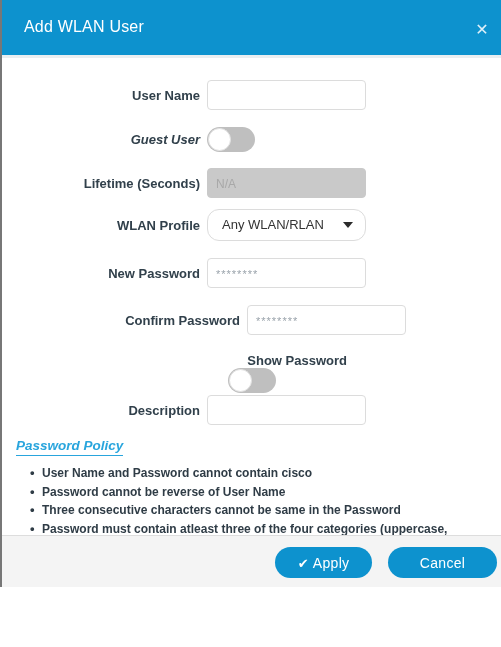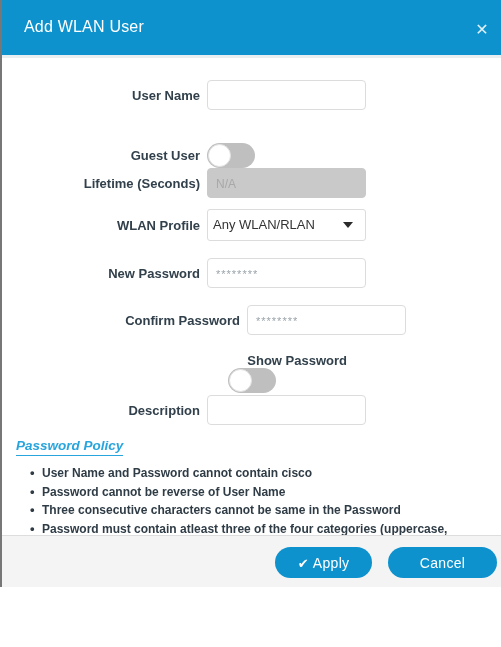--- a/index.html
+++ b/index.html
@@ -120,26 +120,26 @@
   .select-wrap {
     position: relative;
     width: 159px;
     height: 32px;
   }
   .select-box {
     width: 159px;
     height: 32px;
     box-sizing: border-box;
     border: 1px solid #dcdcdc;
-    border-radius: 3px;
+    border-radius: 12px;
     background: #ffffff;
     font-size: 13px;
     color: #333333;
     line-height: 30px;
-    padding-left: 5px;
+    padding-left: 14px;
     cursor: pointer;
     white-space: nowrap;
   }
   .select-arrow {
     position: absolute;
     right: 13px;
     top: 13px;
     width: 0;
     height: 0;
     border-left: 5px solid transparent;
@@ -258,21 +258,21 @@
     <div class="dialog-title">Add WLAN User</div>
     <div class="close-icon">✕</div>
   </div>
   <div class="header-underline"></div>
 
   <div class="form-area">
       <div class="form-row" style="top: 22px; align-items: center;">
         <div class="field-label">User Name</div>
         <input class="text-input" type="text" placeholder="" style="">
       </div>
-      <div class="form-row" style="top: 82px;">
+      <div class="form-row" style="top: 66px; font-style: italic;">
         <div class="field-label">Guest User</div>
         <div class="toggle">
           <div class="toggle-knob"></div>
         </div>
       </div>
       <div class="form-row" style="top: 110px;">
         <div class="field-label">Lifetime (Seconds)</div>
         <input class="text-input disabled" type="text" disabled="" placeholder="N/A" style="">
       </div>
       <div class="form-row" style="top: 152px;">

